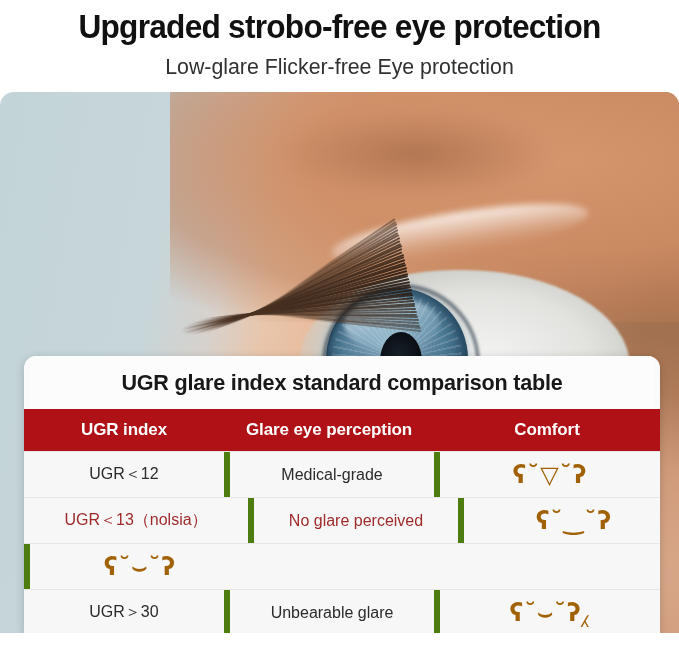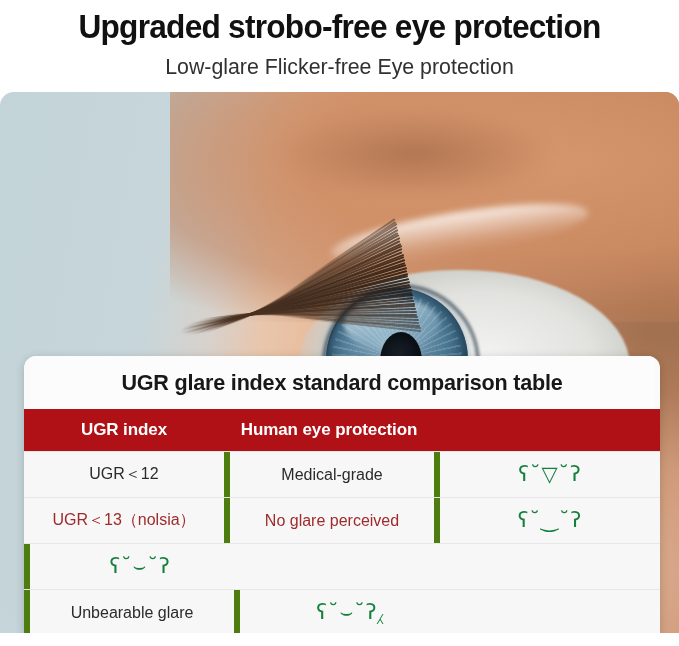--- a/index.html
+++ b/index.html
@@ -244,28 +244,29 @@
     align-items: center;
     justify-content: center;
     font-family: "Liberation Sans", sans-serif;
     font-size: 16px;
     color: #2b2b2b;
     box-sizing: border-box;
   }
   .table-row .col-2,
   .table-row .col-3 { border-left: 6px solid #4d7c0f; }
   .row-accent .col-1,
-  .row-accent .col-2 { color: #9e2a2b; }
+  .row-accent .col-2 { color: #9e2a2b; margin-left: 12px; }
 
   .face {
     font-family: "DejaVu Sans", sans-serif;
-    font-size: 21px;
+    font-size: 24px;
     line-height: 1;
-    color: #15803d;
+    color: #a16207;
     letter-spacing: 1px;
+    font-weight: bold;
   }
 </style>
 </head>
 <body>
 
 <div class="header-block">
   <div class="main-title">Upgraded strobo-free eye protection</div>
   <div class="sub-title">Low-glare Flicker-free Eye protection</div>
 </div>
 
@@ -350,21 +351,22 @@
       <div class="lash-low" style="width: 71.9234px; left: 108.762px; top: 61.4286px; transform: rotate(36.8571deg); opacity: 0.37;"></div>
       <div class="lash-low" style="width: 60px; left: 114px; top: 64px; transform: rotate(38deg); opacity: 0.3;"></div>
     </div>
   <div class="photo-blur-veil"></div>
 
   <div class="table-card">
     <div class="table-title">UGR glare index standard comparison table</div>
 
     <div class="table-head">
       <div class="col-1">UGR index</div>
-      <div class="col-2">Human eye protection</div>
+      <div class="col-2">Glare eye perception</div>
+      <div class="col-3">Comfort</div>
     </div>
 
     <div class="table-row">
       <div class="col-1">UGR＜12</div>
       <div class="col-2">Medical-grade</div>
       <div class="col-3">
         <span class="face">ʕ˘▽˘ʔ</span>
       </div>
     </div>
 
@@ -376,19 +378,20 @@
       </div>
     </div>
 
     <div class="table-row">
       <div class="col-3">
         <span class="face">ʕ˘⌣˘ʔ</span>
       </div>
     </div>
 
     <div class="table-row">
+      <div class="col-1">UGR＞30</div>
       <div class="col-2">Unbearable glare</div>
       <div class="col-3">
         <span class="face">ʕ˘⌣˘ʔ⁁</span>
       </div>
     </div>
   </div>
 </div>
 
 </body></html>

